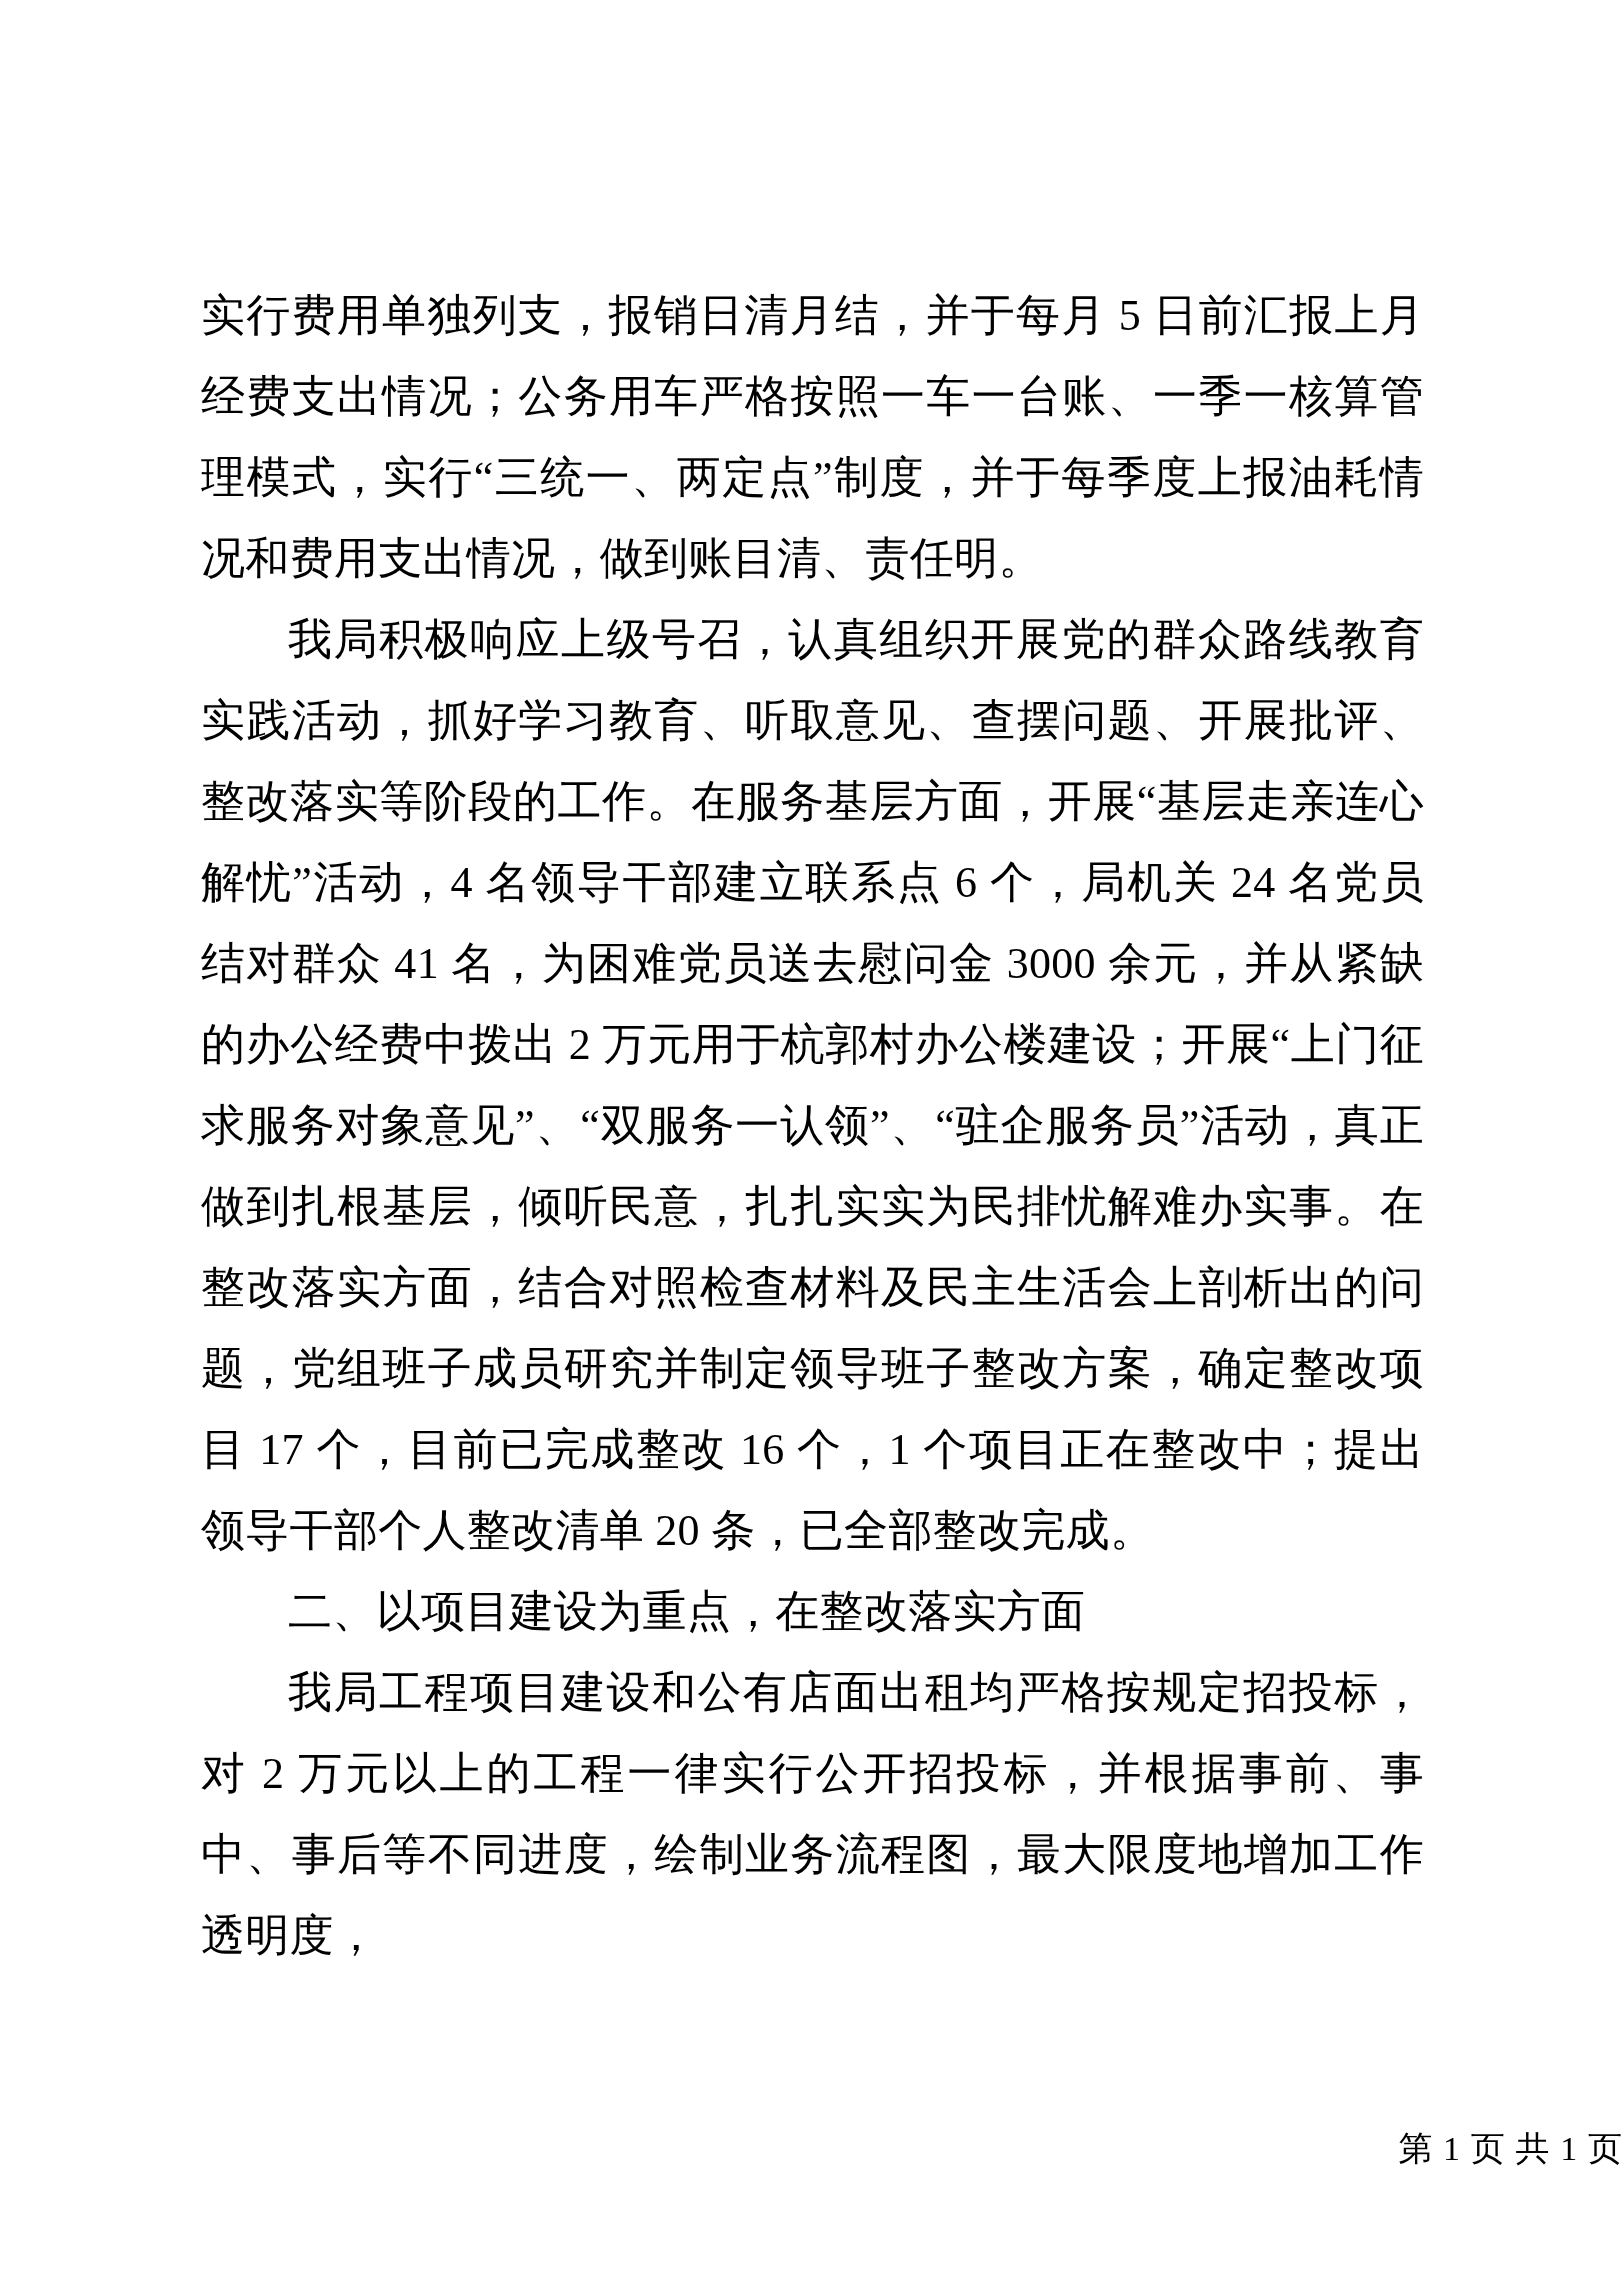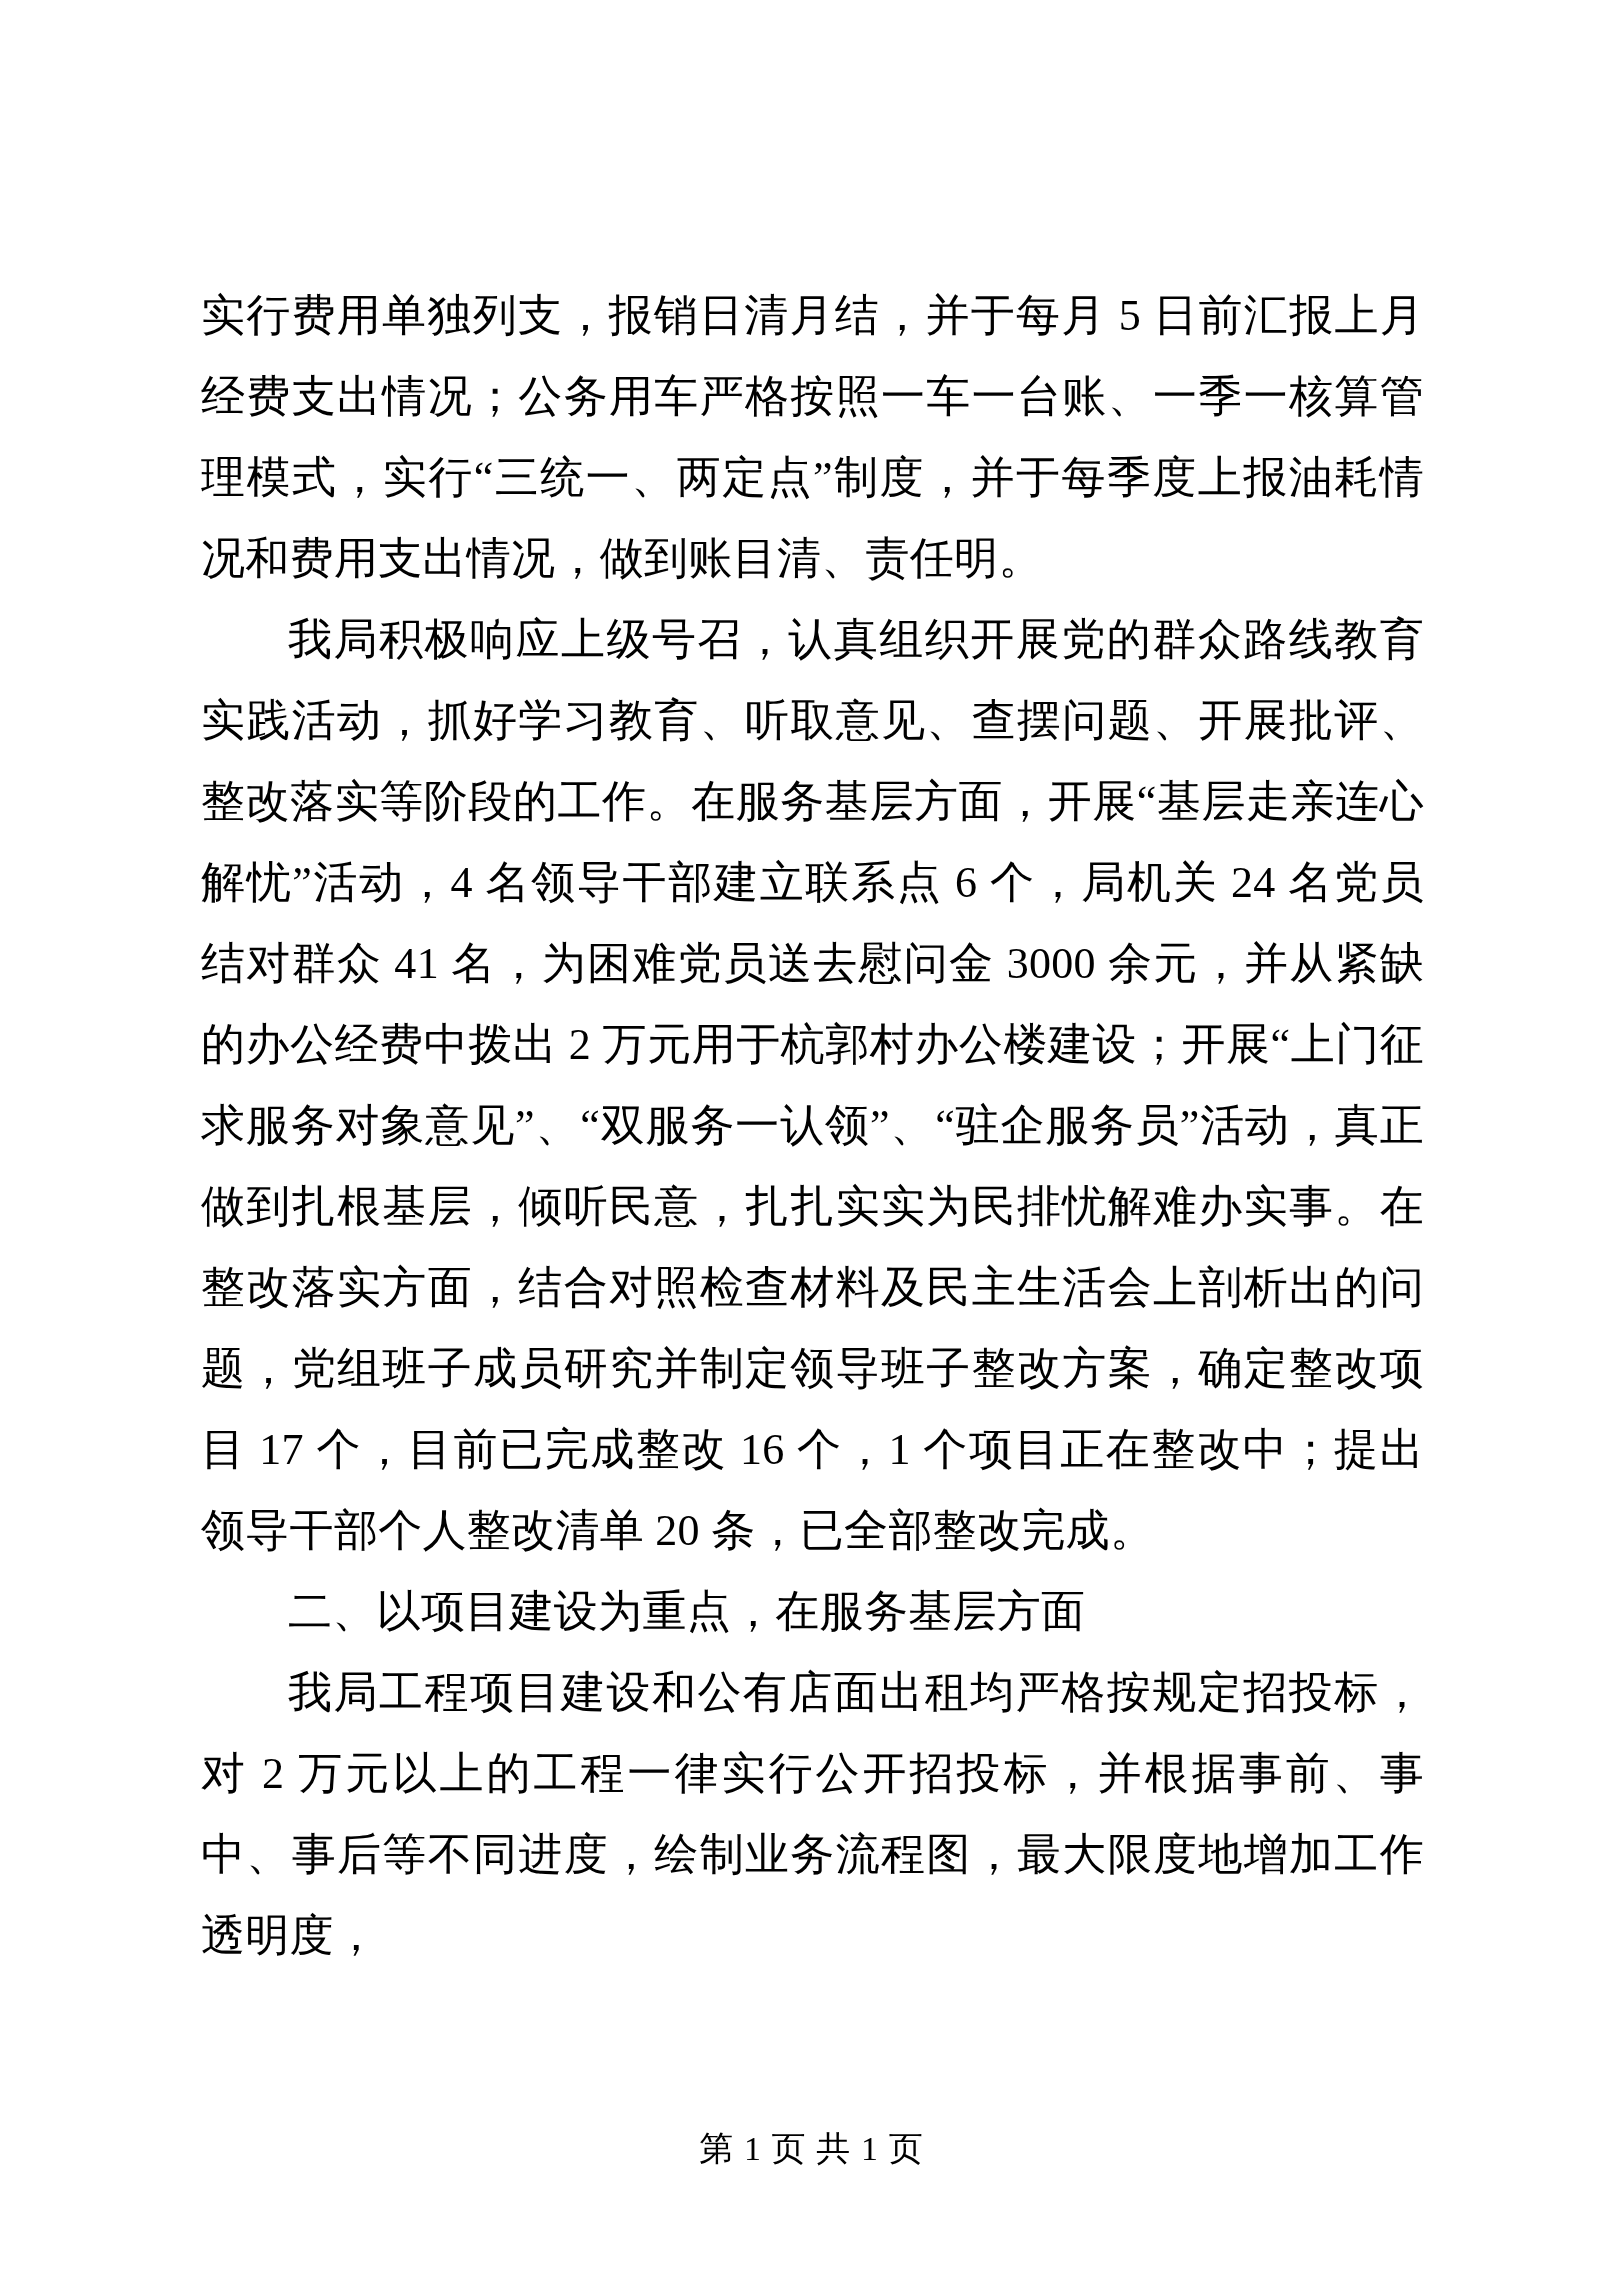--- a/index.html
+++ b/index.html
@@ -40,40 +40,40 @@
     white-space: normal;
   }
   .indent {
     text-indent: 87px;
   }
   .footer {
     position: absolute;
     left: 0;
     top: 2126px;
     width: 1623px;
-    text-align: center;
+    text-align: right;
     font-size: 34px;
     font-family: "Liberation Serif", "DejaVu Serif", serif;
     letter-spacing: 1.1px;
     color: #000000;
   }
 </style>
 </head>
 <body>
 
 <div class="page">
 
   <div class="doc-body">
 
     <p class="para">实行费用单独列支，报销日清月结，并于每月 5 日前汇报上月经费支出情况；公务用车严格按照一车一台账、一季一核算管理模式，实行“三统一、两定点”制度，并于每季度上报油耗情况和费用支出情况，做到账目清、责任明。</p>
 
 
     <p class="para indent">我局积极响应上级号召，认真组织开展党的群众路线教育实践活动，抓好学习教育、听取意见、查摆问题、开展批评、整改落实等阶段的工作。在服务基层方面，开展“基层走亲连心解忧”活动，4 名领导干部建立联系点 6 个，局机关 24 名党员结对群众 41 名，为困难党员送去慰问金 3000 余元，并从紧缺的办公经费中拨出 2 万元用于杭郭村办公楼建设；开展“上门征求服务对象意见”、“双服务一认领”、“驻企服务员”活动，真正做到扎根基层，倾听民意，扎扎实实为民排忧解难办实事。在整改落实方面，结合对照检查材料及民主生活会上剖析出的问题，党组班子成员研究并制定领导班子整改方案，确定整改项目 17 个，目前已完成整改 16 个，1 个项目正在整改中；提出领导干部个人整改清单 20 条，已全部整改完成。</p>
 
-    <p class="para indent">二、以项目建设为重点，在服务基层方面</p>
+    <p class="para indent">二、以项目建设为重点，在整改落实方面</p>
 
     <p class="para indent">我局工程项目建设和公有店面出租均严格按规定招投标，对 2 万元以上的工程一律实行公开招投标，并根据事前、事中、事后等不同进度，绘制业务流程图，最大限度地增加工作透明度，</p>
 
   </div>
 
   <div class="footer">第 1 页 共 1 页</div>
 
 </div>
 
 

